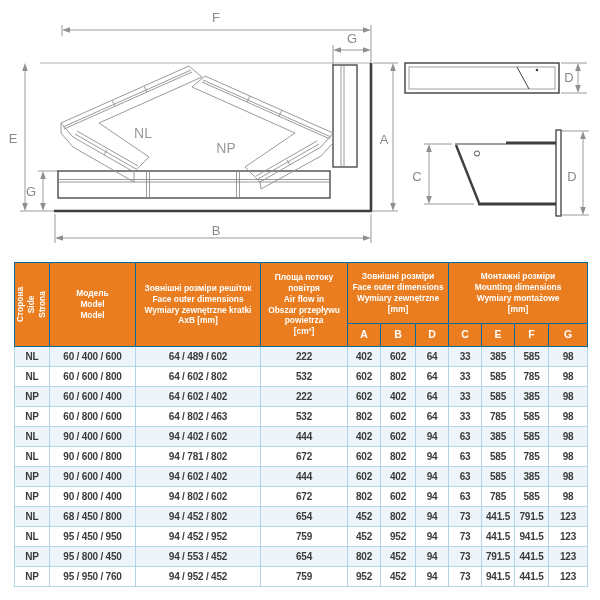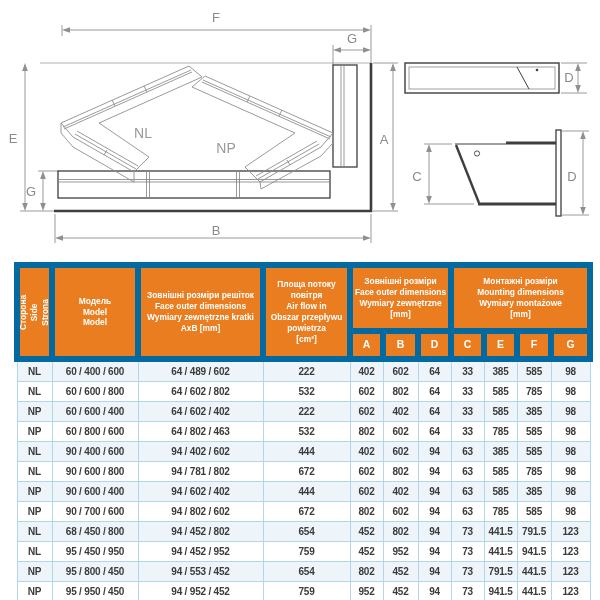--- a/index.html
+++ b/index.html
@@ -2,21 +2,21 @@
 <html><head>
 <meta charset="utf-8">
 <style>
   html,body{margin:0;padding:0;background:#fff;}
   .page{position:relative;width:600px;height:600px;background:#fff;overflow:hidden;
         font-family:"Liberation Sans",sans-serif;}
   svg.drawing{position:absolute;left:0;top:0;}
 
   table.spec{position:absolute;left:14px;top:262px;width:573px;border-collapse:collapse;
              table-layout:fixed;}
-  table.spec thead th{background:#E97D20;color:#fff;border:6px solid #0369a1;
+  table.spec thead th{background:#E97D20;color:#fff;border:1px solid #0369a1;
              font-weight:bold;font-size:8.4px;line-height:1.3;white-space:pre-line;
              text-align:center;vertical-align:middle;padding:1px 1px;}
   table.spec thead tr.group-row th{height:58px;}
   table.spec thead tr.sub-row th{height:20px;font-size:10.5px;}
   table.spec thead th.side-th{padding:0;}
   .rot{transform:rotate(-90deg);white-space:pre-line;font-size:8.4px;line-height:1.3;
        width:70px;text-align:center;}
   .side-inner{display:flex;align-items:center;justify-content:center;width:100%;height:100%;}
   table.spec tbody td{border:1px solid #B3D5E8;font-size:10px;font-weight:bold;color:#3B3B3B;
              text-align:center;height:19px;padding:0;letter-spacing:-0.2px;background:#fff;}
@@ -294,21 +294,21 @@
           <td>602</td>
           <td>402</td>
           <td>94</td>
           <td>63</td>
           <td>585</td>
           <td>385</td>
           <td>98</td>
         </tr>
         <tr>
           <td>NP</td>
-          <td>90 / 700 / 600</td>
+          <td>90 / 800 / 400</td>
           <td>94 / 802 / 602</td>
           <td>672</td>
           <td>802</td>
           <td>602</td>
           <td>94</td>
           <td>63</td>
           <td>785</td>
           <td>585</td>
           <td>98</td>
         </tr>
@@ -346,21 +346,21 @@
           <td>802</td>
           <td>452</td>
           <td>94</td>
           <td>73</td>
           <td>791.5</td>
           <td>441.5</td>
           <td>123</td>
         </tr>
         <tr>
           <td>NP</td>
-          <td>95 / 950 / 450</td>
+          <td>95 / 950 / 760</td>
           <td>94 / 952 / 452</td>
           <td>759</td>
           <td>952</td>
           <td>452</td>
           <td>94</td>
           <td>73</td>
           <td>941.5</td>
           <td>441.5</td>
           <td>123</td>
         </tr>

